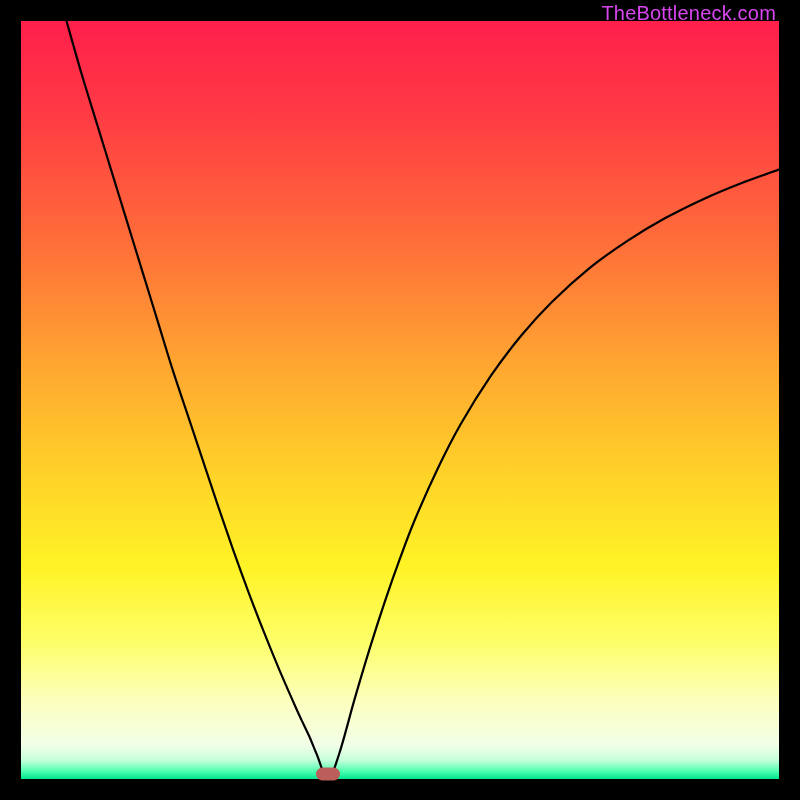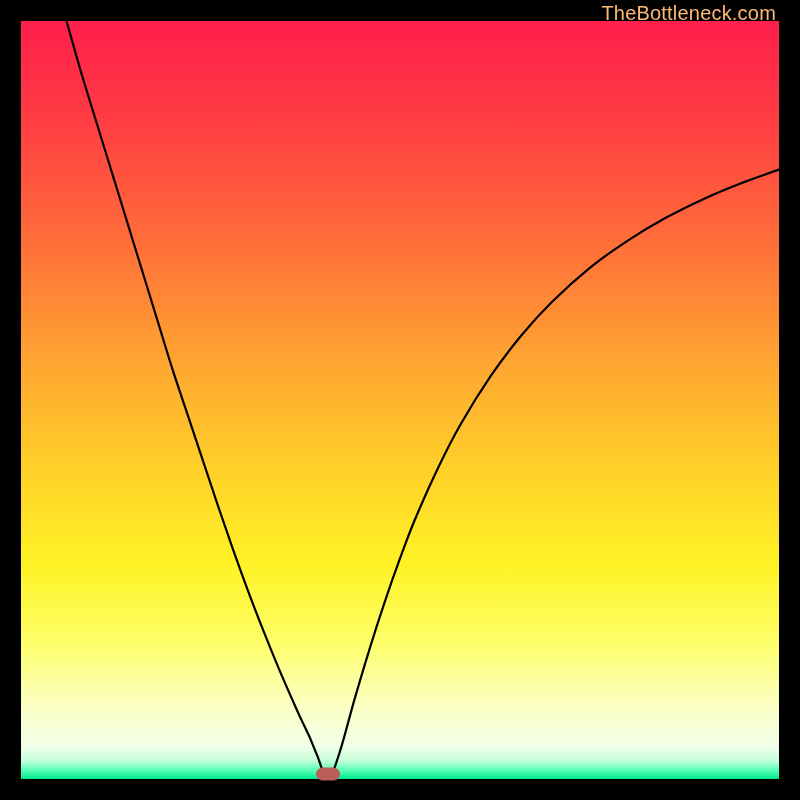--- a/index.html
+++ b/index.html
@@ -23,21 +23,21 @@
     position: absolute;
     left: 0;
     top: 0;
     width: 758px;
     height: 758px;
   }
   .watermark {
     position: absolute;
     top: 2px;
     right: 24px;
-    color: #fdba74;
+    color: #d946ef;
     font-size: 20px;
     font-weight: 500;
     letter-spacing: 0.2px;
     user-select: none;
   }
   .marker {
     position: absolute;
     width: 24px;
     height: 13px;
     border-radius: 7px;

